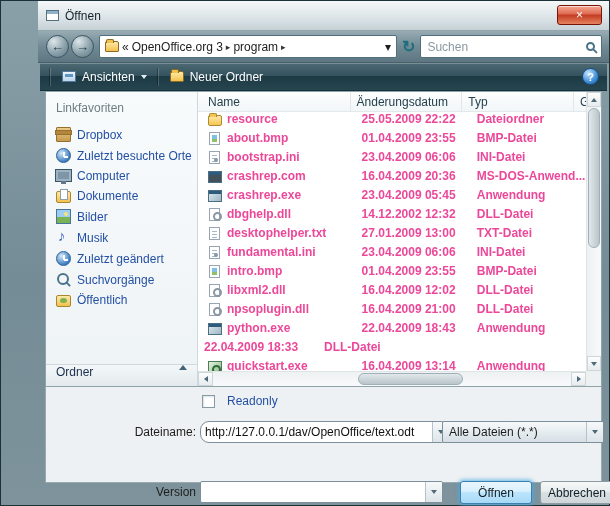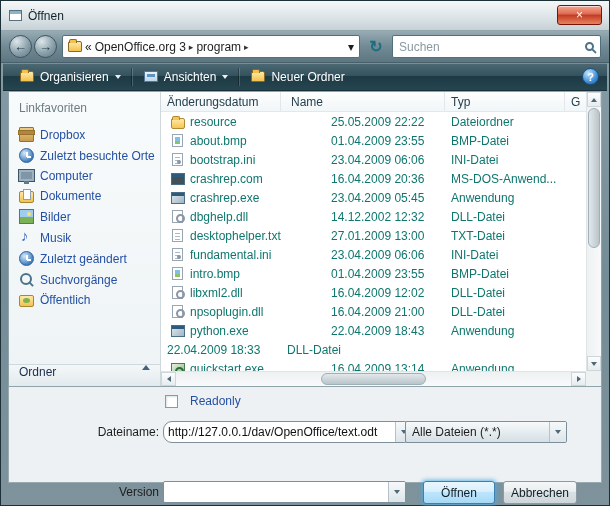--- a/index.html
+++ b/index.html
@@ -1,19 +1,19 @@
 <!DOCTYPE html>
 <html><head>
 <meta charset="utf-8">
 <style>
   * { margin:0; padding:0; box-sizing:border-box; }
   body { width:610px; height:506px; overflow:hidden; font-family:"Liberation Sans",sans-serif; font-size:12px; background:#fff; }
 
   .dialog { position:relative; width:610px; height:506px; border:1px solid #1c3037;
-            background:linear-gradient(180deg,#8aa0a9 0%,#748c96 55%,#7e939c 100%); }
+            background:linear-gradient(180deg,#8aa0a9 0%,#748c96 55%,#7e939c 100%);padding-left:37px; }
 
   
   .titlebar { height:30px; display:flex; align-items:center; padding:0 8px; position:relative;
               background:linear-gradient(#f5f7f8,#dde5e8 55%,#c6d1d6); border-bottom:1px solid #93a6ad; }
   .ic-dialog { width:13px; height:11px; background:#fff; border:1px solid #56707e; position:relative; }
   .ic-dialog::before { content:""; position:absolute; left:0; top:0; right:0; height:3px; background:#8fb2c9; }
   .title-text { margin-left:6px; color:#14232b; }
   .close-btn { position:absolute; top:4px; right:7px; width:45px; height:20px; border:1px solid #771407; border-radius:3px;
                background:linear-gradient(#f5a893 0%,#dd6950 45%,#c13a21 50%,#e5835f 100%);
                color:#fff; display:flex; align-items:center; justify-content:center;
@@ -88,21 +88,21 @@
   
   .filelist { flex:1; position:relative; overflow:hidden; background:#fff; }
   .cols-header { display:flex; height:20px; padding-right:15px; background:linear-gradient(#fefefe,#f1f6f8);
                  border-bottom:1px solid #e3e8eb; color:#25424d; }
   .col { display:flex; align-items:center; padding:0 6px; border-right:1px solid #e1e7ea; overflow:hidden; white-space:nowrap; }
   .col-name { width:164px; padding-left:10px; }
   .col-date { width:120px; }
   .col-type { width:120px; }
   .col-size { flex:1; border-right:none; }
   .rows { position:absolute; top:20px; left:0; right:15px; bottom:15px; overflow:hidden; }
-  .frow { display:flex; height:19px; align-items:center; color:#0f766e; }
+  .frow { display:flex; height:19px; align-items:flex-start; color:#ec4899;font-weight:bold; }
   .c-name { width:164px; display:flex; align-items:center; gap:5px; padding-left:10px; overflow:hidden; white-space:nowrap; }
   .c-date { width:120px; padding-left:6px; white-space:nowrap; }
   .c-type { width:120px; padding-left:6px; overflow:hidden; white-space:nowrap; }
 
   .ficon { width:14px; height:14px; position:relative; flex:none; }
   .fi-folder { background:linear-gradient(#ffe9a8,#f5c652); border:1px solid #b08a33; border-radius:2px; height:11px; margin-top:3px; }
   .fi-folder::before { content:""; position:absolute; top:-3px; left:0; width:6px; height:3px;
                        background:#f5c652; border:1px solid #b08a33; border-bottom:none; border-radius:2px 2px 0 0; }
   .fi-bmp,.fi-ini,.fi-txt,.fi-dll { background:#fff; border:1px solid #97a6b2; width:11px; height:13px; margin:0 2px 0 1px; }
   .fi-bmp::before { content:""; position:absolute; inset:2px; background:linear-gradient(#7ec0ea 55%,#8fc267 55%); }
@@ -190,25 +190,20 @@
     <div class="refresh-btn">
       <span>↻</span>
     </div>
     <div class="searchbox">
       <input placeholder="Suchen" style="">
       <span class="mag"></span>
     </div>
   </div>
 
   <div class="toolbar">
-    <div class="tool-btn">
-      <span class="ic-folder-s"></span>
-      <span>Organisieren</span>
-      <span class="tri tri-down-w"></span>
-    </div>
     <div class="tool-sep"></div>
     <div class="tool-btn">
       <span class="ic-views"></span>
       <span>Ansichten</span>
       <span class="tri tri-down-w"></span>
     </div>
     <div class="tool-sep"></div>
     <div class="tool-btn">
       <span class="ic-folder-s"></span>
       <span>Neuer Ordner</span>
@@ -260,22 +255,22 @@
   </div>
         </div>
       <div class="folders-bar">
         <span>Ordner</span>
         <span class="tri-up-s"></span>
       </div>
     </div>
 
     <div class="filelist">
       <div class="cols-header">
+        <div class="col col-name">Name</div>
         <div class="col col-date">Änderungsdatum</div>
-        <div class="col col-name">Name</div>
         <div class="col col-type">Typ</div>
         <div class="col col-size">G</div>
       </div>
       <div class="rows">
           <div class="frow">
     <span class="c-name">
       <span class="ficon fi-folder"></span>
       <span class="fname">resource</span>
     </span>
     <span class="c-date">25.05.2009 22:22</span>

